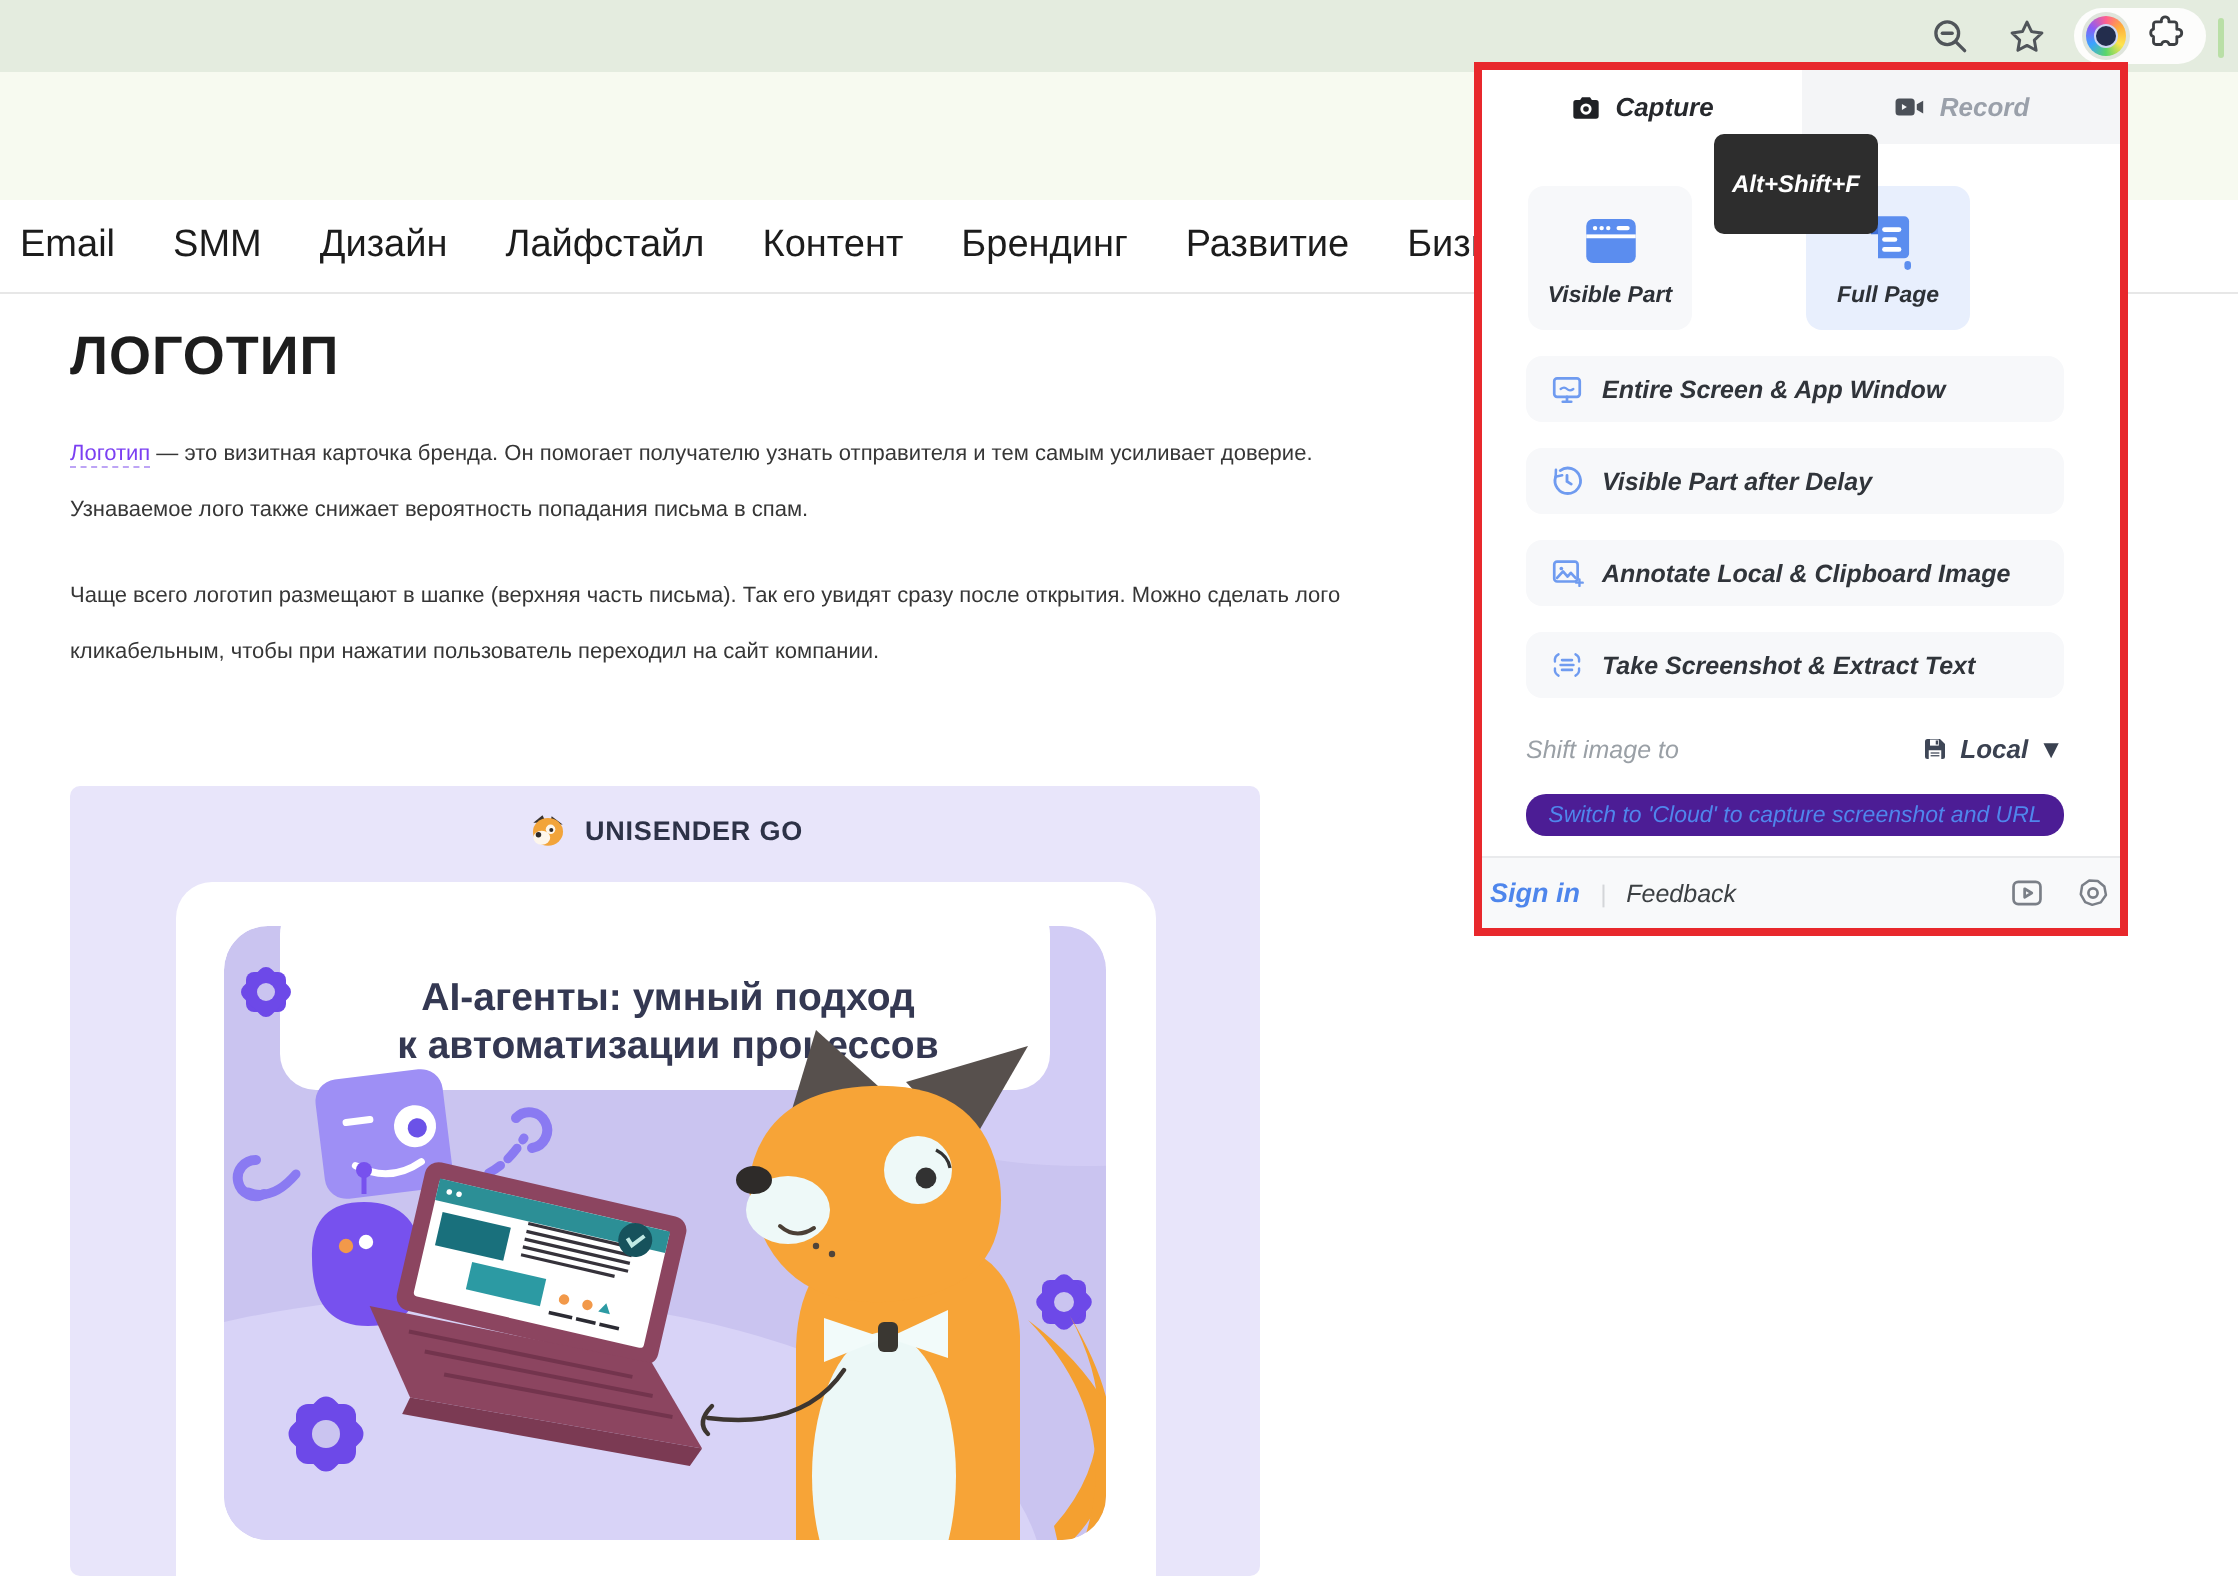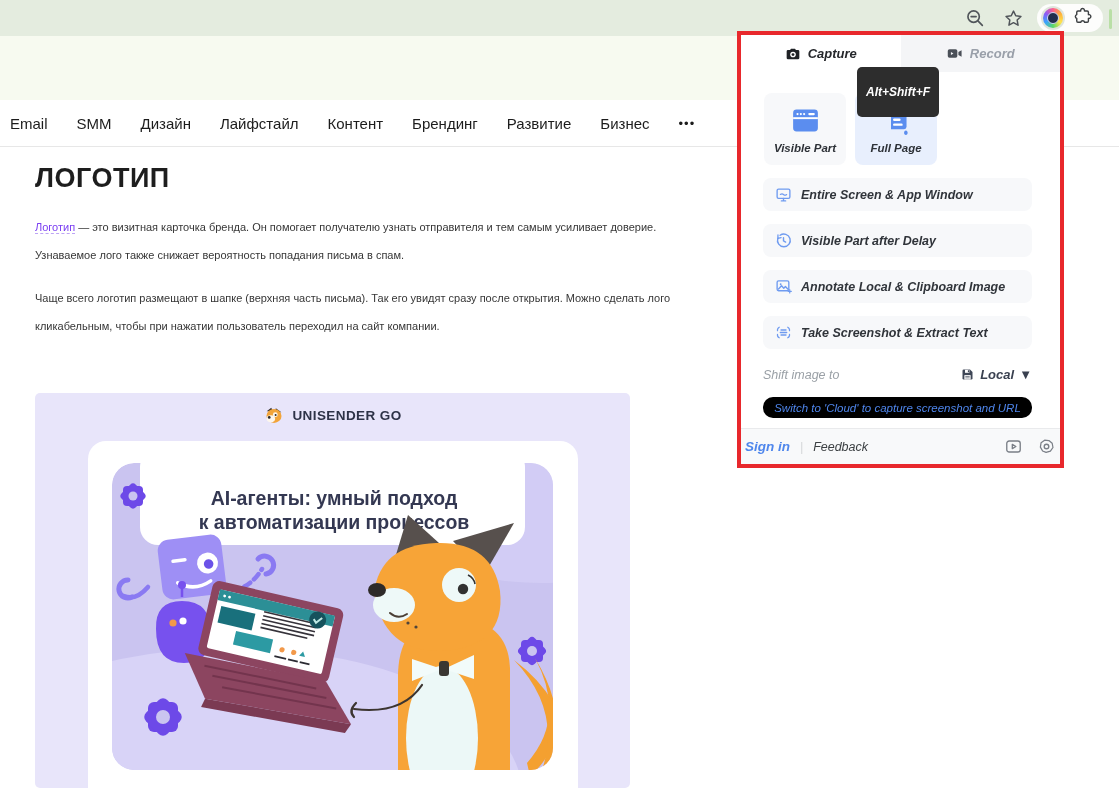--- a/index.html
+++ b/index.html
@@ -14,21 +14,21 @@
   .ext-halo { width:24px; height:24px; border-radius:50%; background:#dfe5dc; display:flex; align-items:center; justify-content:center; }
   .ext-logo { width:20px; height:20px; border-radius:50%; position:relative;
     background:conic-gradient(#ff5f8f,#ffb03a,#ffe44d,#59d66a,#3aa3ff,#8a5cf6,#ff5f8f); }
   .ext-logo::after { content:""; position:absolute; inset:4px; border-radius:50%; background:#232d4d; border:1.5px solid #cdd6f4; }
   .green-caret { position:absolute; left:1109px; top:9px; width:3px; height:20px; background:#b9dfa6; border-radius:2px; }
 
   
   #pageheader { position:absolute; left:0; top:36px; width:1119px; height:64px; background:#f7faf0; }
   #navbar { position:absolute; left:0; top:100px; width:1119px; height:47px; background:#fff; border-bottom:1px solid #e7e7e7;
     display:flex; align-items:center; gap:29px; padding-left:10px; }
-  .nav-item { font-size:15px; color:#1c1c1c; cursor:pointer; white-space:nowrap; }
+  .nav-item { font-size:19px; color:#1c1c1c; cursor:pointer; white-space:nowrap; }
   .nav-more { font-size:13px; color:#1c1c1c; letter-spacing:1px; cursor:pointer; }
 
   #article { position:absolute; left:35px; top:163px; width:676px; }
   #article h1 { font-size:27px; font-weight:800; color:#1d1d1d; letter-spacing:.5px; margin-bottom:19px; }
   #article p { font-size:11px; line-height:28px; color:#363636; margin-bottom:15px; }
   .doc-link { color:#7b3ff2; text-decoration:none; border-bottom:1px dashed #bda4f5; cursor:pointer; }
 
   
   #banner { position:absolute; left:35px; top:393px; width:595px; height:395px; background:#e8e5fa; border-radius:5px; overflow:hidden; }
   .brand-row { position:absolute; left:0; top:11px; width:100%; display:flex; align-items:center; justify-content:center; gap:7px; }
@@ -41,32 +41,32 @@
     border:4px solid #e8282c;font-style:italic; }
   .tabs { display:flex; height:37px; }
   .tab { flex:1; display:flex; align-items:center; justify-content:center; gap:7px; font-size:13px; font-weight:700; cursor:pointer; }
   .tab.active { background:#fff; color:#26282c; }
   .tab.inactive { background:#f4f5f7; color:#9aa0aa; }
   .tooltip { position:absolute; left:116px; top:32px; background:#2d2d2d; color:#fff; font-size:12px; font-weight:700;
     padding:18px 9px; border-radius:5px; z-index:5; }
   .cards { position:absolute; left:23px; top:58px; display:flex; gap:9px; }
   .cap-card { width:82px; height:72px; border-radius:8px; background:#f7f8fa; display:flex; flex-direction:column;
     align-items:center; justify-content:center; gap:5px; cursor:pointer; }
-  .cap-card.selected { background:#e8effd; }
+  .cap-card.selected { background:#e8effd;margin-left:48px; }
   .cap-label { font-size:11.5px; font-weight:700; color:#2d3137; }
   .opt-list { position:absolute; left:22px; top:143px; width:269px; display:flex; flex-direction:column; gap:13px; }
   .opt-row { height:33px; background:#f7f8fa; border-radius:8px; display:flex; align-items:center; gap:9px;
     padding-left:12px; cursor:pointer; }
   .opt-label { font-size:12.5px; font-weight:700; color:#30343a; }
   .save-row { position:absolute; left:22px; top:332px; width:269px; display:flex; align-items:center; justify-content:space-between; }
   .save-label { font-size:12.5px; color:#9aa0a6; }
   .save-target { display:flex; align-items:center; gap:5px; cursor:pointer; }
   .save-target span { font-size:13px; font-weight:700; color:#3a4150; }
   .caret { font-size:9px; color:#9aa0a6; }
-  .notice { position:absolute; left:22px; top:362px; width:269px; height:21px; background:#000000; border-radius:10px;
+  .notice { position:absolute; left:22px; top:362px; width:269px; height:21px; background:#4c1d95; border-radius:10px;
     display:flex; align-items:center; justify-content:center; font-size:11.5px; color:#4f86ec; cursor:pointer; }
   .pfooter { position:absolute; left:0; top:393px; width:319px; height:36px; background:#f8f9fa; border-top:1px solid #e9eaec;
     display:flex; align-items:center; padding:0 4px; }
   .signin { font-size:13.5px; font-weight:700; color:#4e86ec; cursor:pointer; }
   .foot-sep { margin:0 10px; color:#d4d6d9; font-size:12px; }
   .feedback { font-size:12.5px; color:#3c4043; cursor:pointer; }
   .foot-icons { margin-left:auto; display:flex; gap:14px; align-items:center; }
   .foot-icons svg { cursor:pointer; }
 </style>
 </head>

